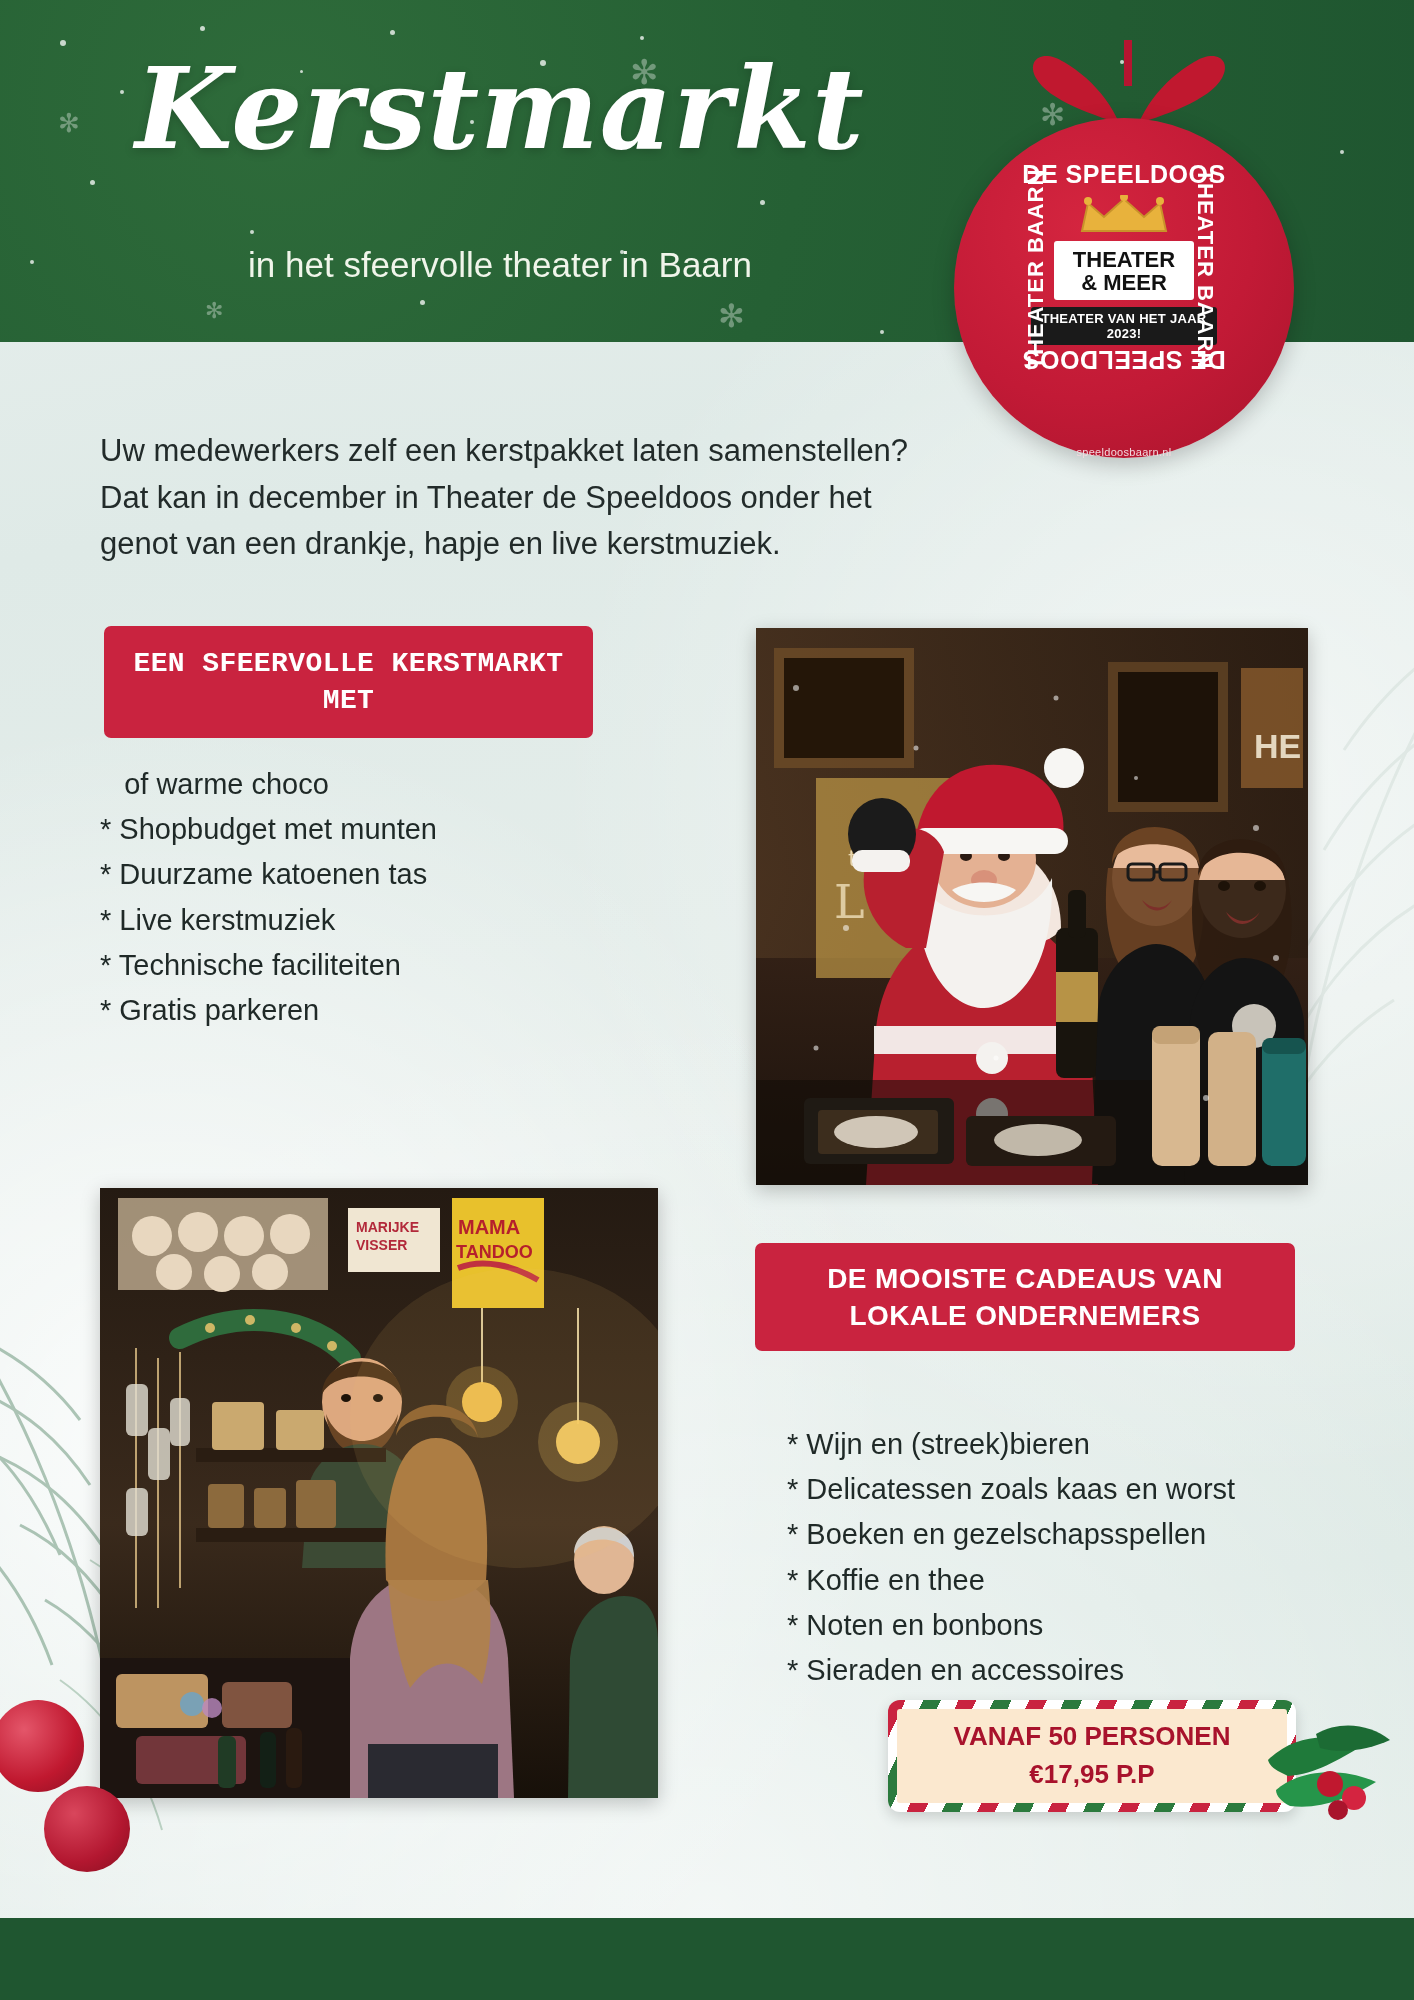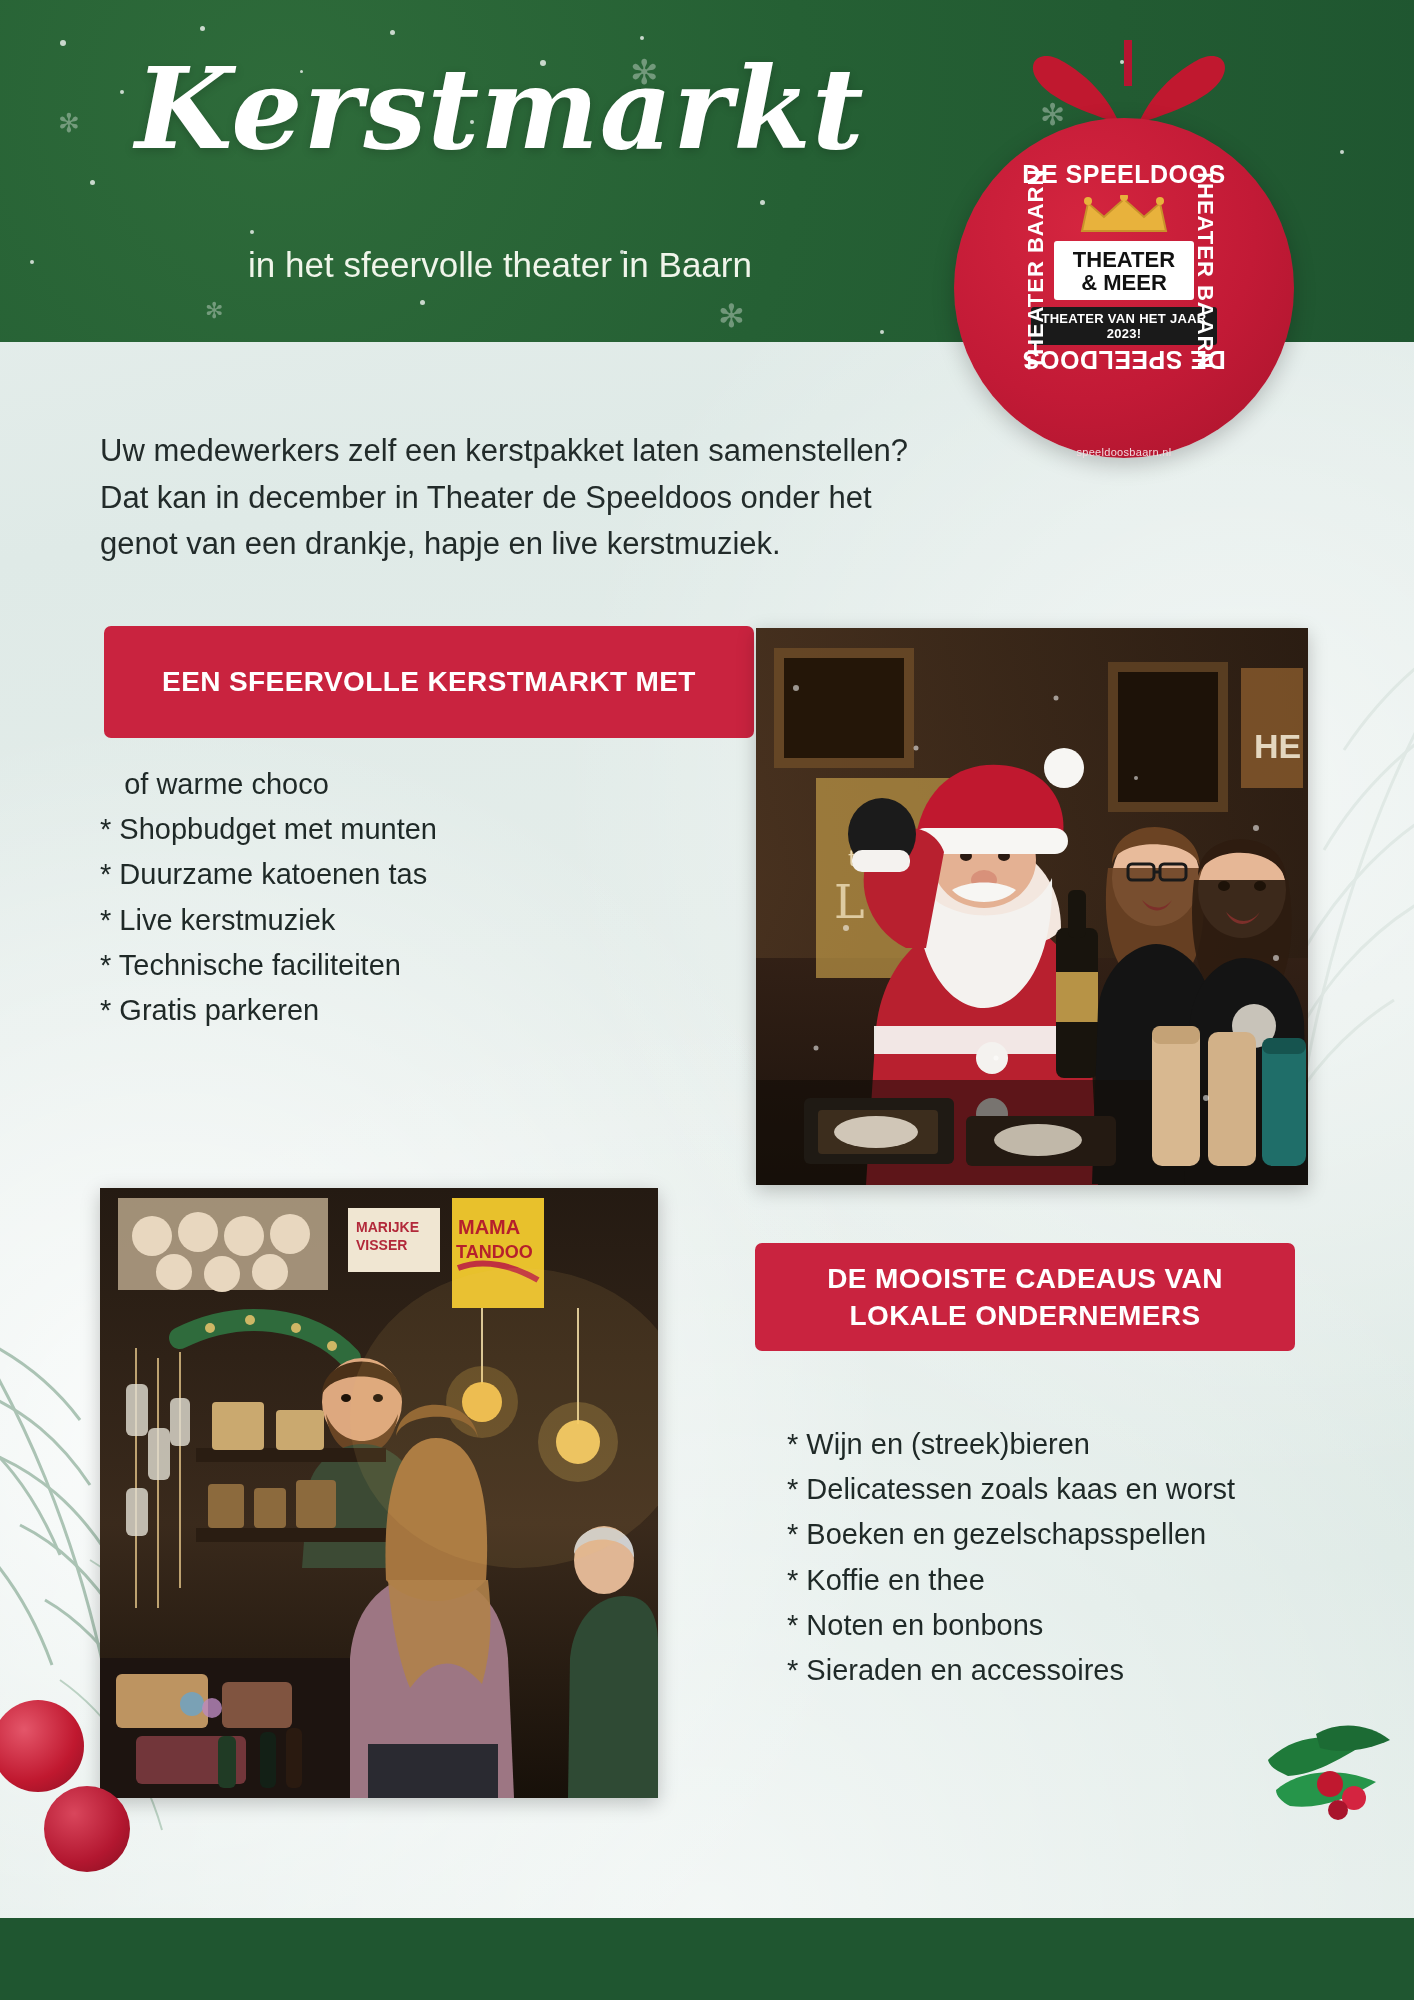--- a/index.html
+++ b/index.html
@@ -225,22 +225,23 @@
     letter-spacing: 0.4px;
     display: flex;
     align-items: center;
     justify-content: center;
     padding: 10px 16px;
     box-sizing: border-box;
   }
   #banner-left {
     left: 104px;
     top: 626px;
-    width: 650px;
+    width: 489px;
     height: 112px;
+    font-family: Liberation Mono, monospace;
   }
   #banner-right {
     left: 755px;
     top: 1243px;
     width: 540px;
     height: 108px;
   }
 
   
   .bullets {
@@ -679,20 +680,24 @@
         <rect x="186" y="540" width="16" height="60" rx="6" fill="#2a1a10"></rect>
         <rect x="118" y="548" width="18" height="52" rx="6" fill="#203b25"></rect>
         <circle cx="92" cy="516" r="12" fill="#6fa3c4" opacity="0.85"></circle>
         <circle cx="112" cy="520" r="10" fill="#bb8ac0" opacity="0.8"></circle>
       </g>
 
       <ellipse cx="420" cy="230" rx="170" ry="150" fill="#f6c96a" opacity="0.1"></ellipse>
     </svg>
   </div>
 
+  <div class="ticket">
+    <div>VANAF 50 PERSONEN</div>
+    <div>€17,95 P.P</div>
+  </div>
 
   <svg class="holly" viewBox="0 0 140 130">
     <path d="M10 54 C 36 28, 74 26, 104 40 C 80 54, 58 68, 30 70 C 22 66, 12 62, 10 54 Z" fill="#1f7a3a"></path>
     <path d="M18 84 C 44 62, 86 62, 118 76 C 92 92, 62 104, 32 100 C 24 96, 18 90, 18 84 Z" fill="#26954a"></path>
     <path d="M58 28 C 82 14, 112 18, 132 34 C 110 44, 84 48, 62 42 Z" fill="#1c6b34"></path>
     <circle cx="72" cy="78" r="13" fill="#c0182f"></circle>
     <circle cx="96" cy="92" r="12" fill="#d42440"></circle>
     <circle cx="80" cy="104" r="10" fill="#a9142c"></circle>
   </svg>
 

